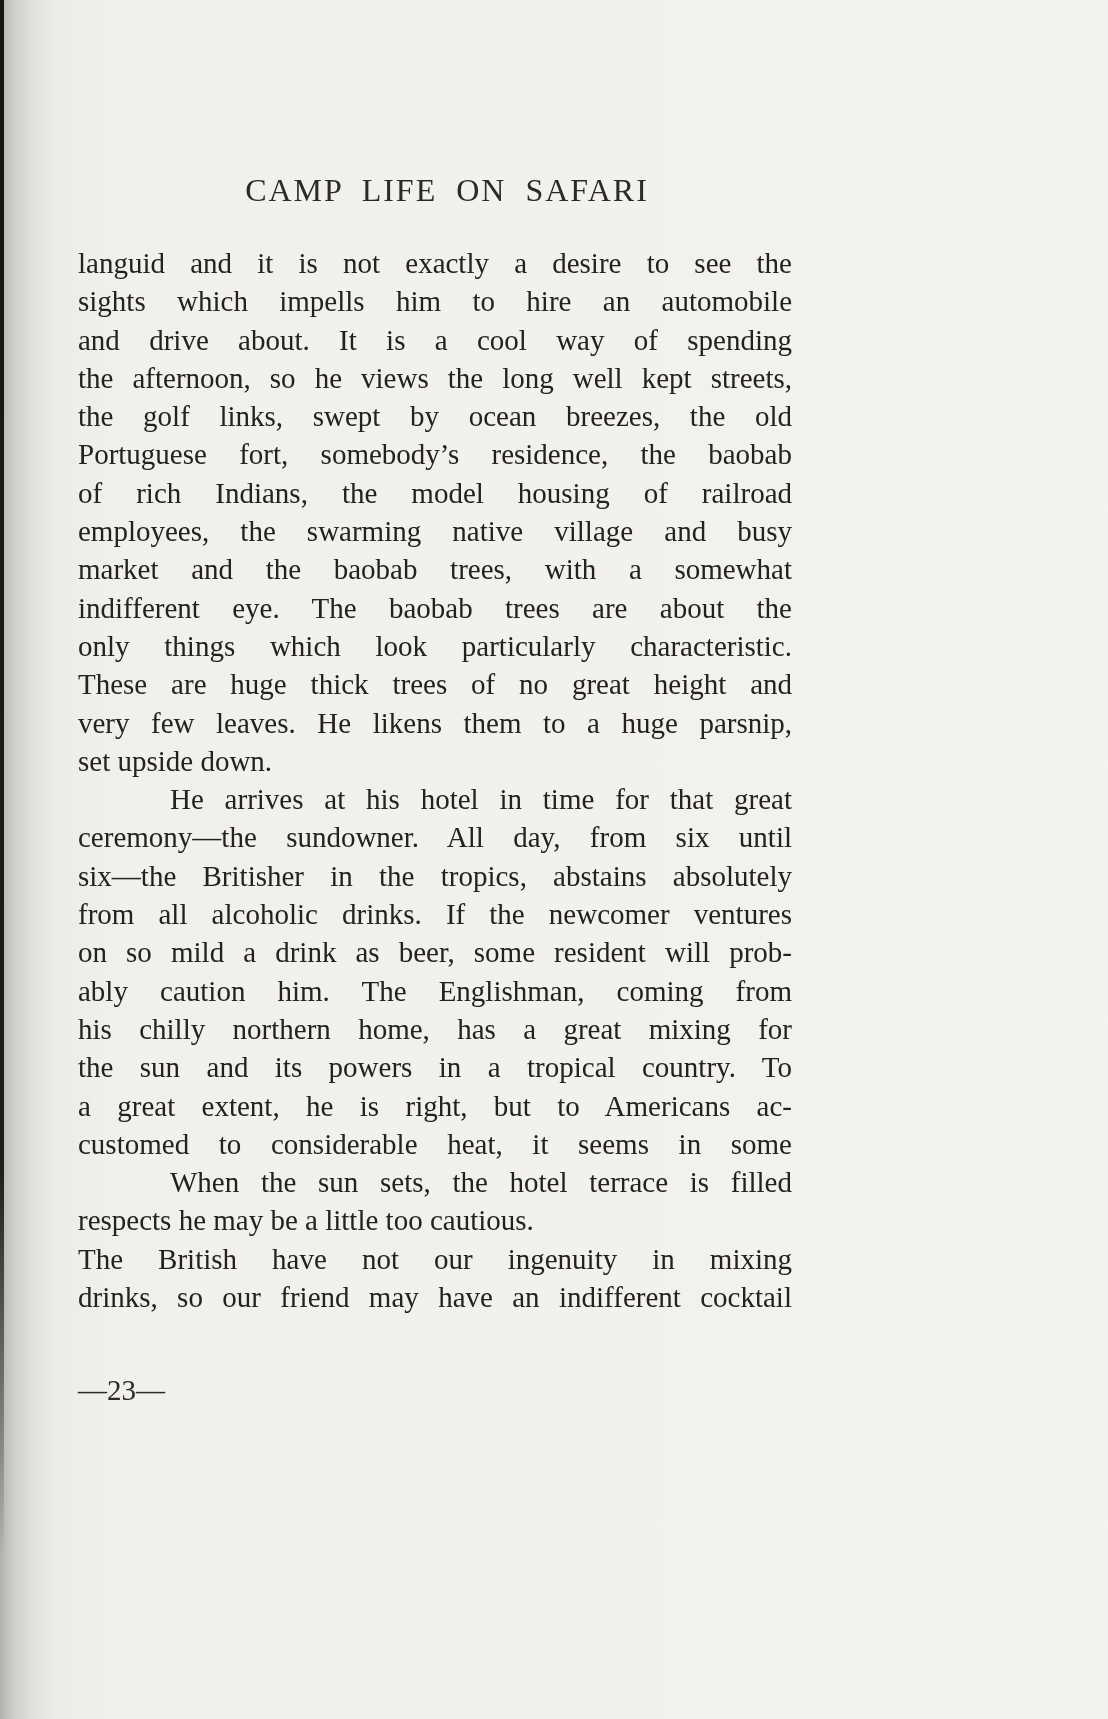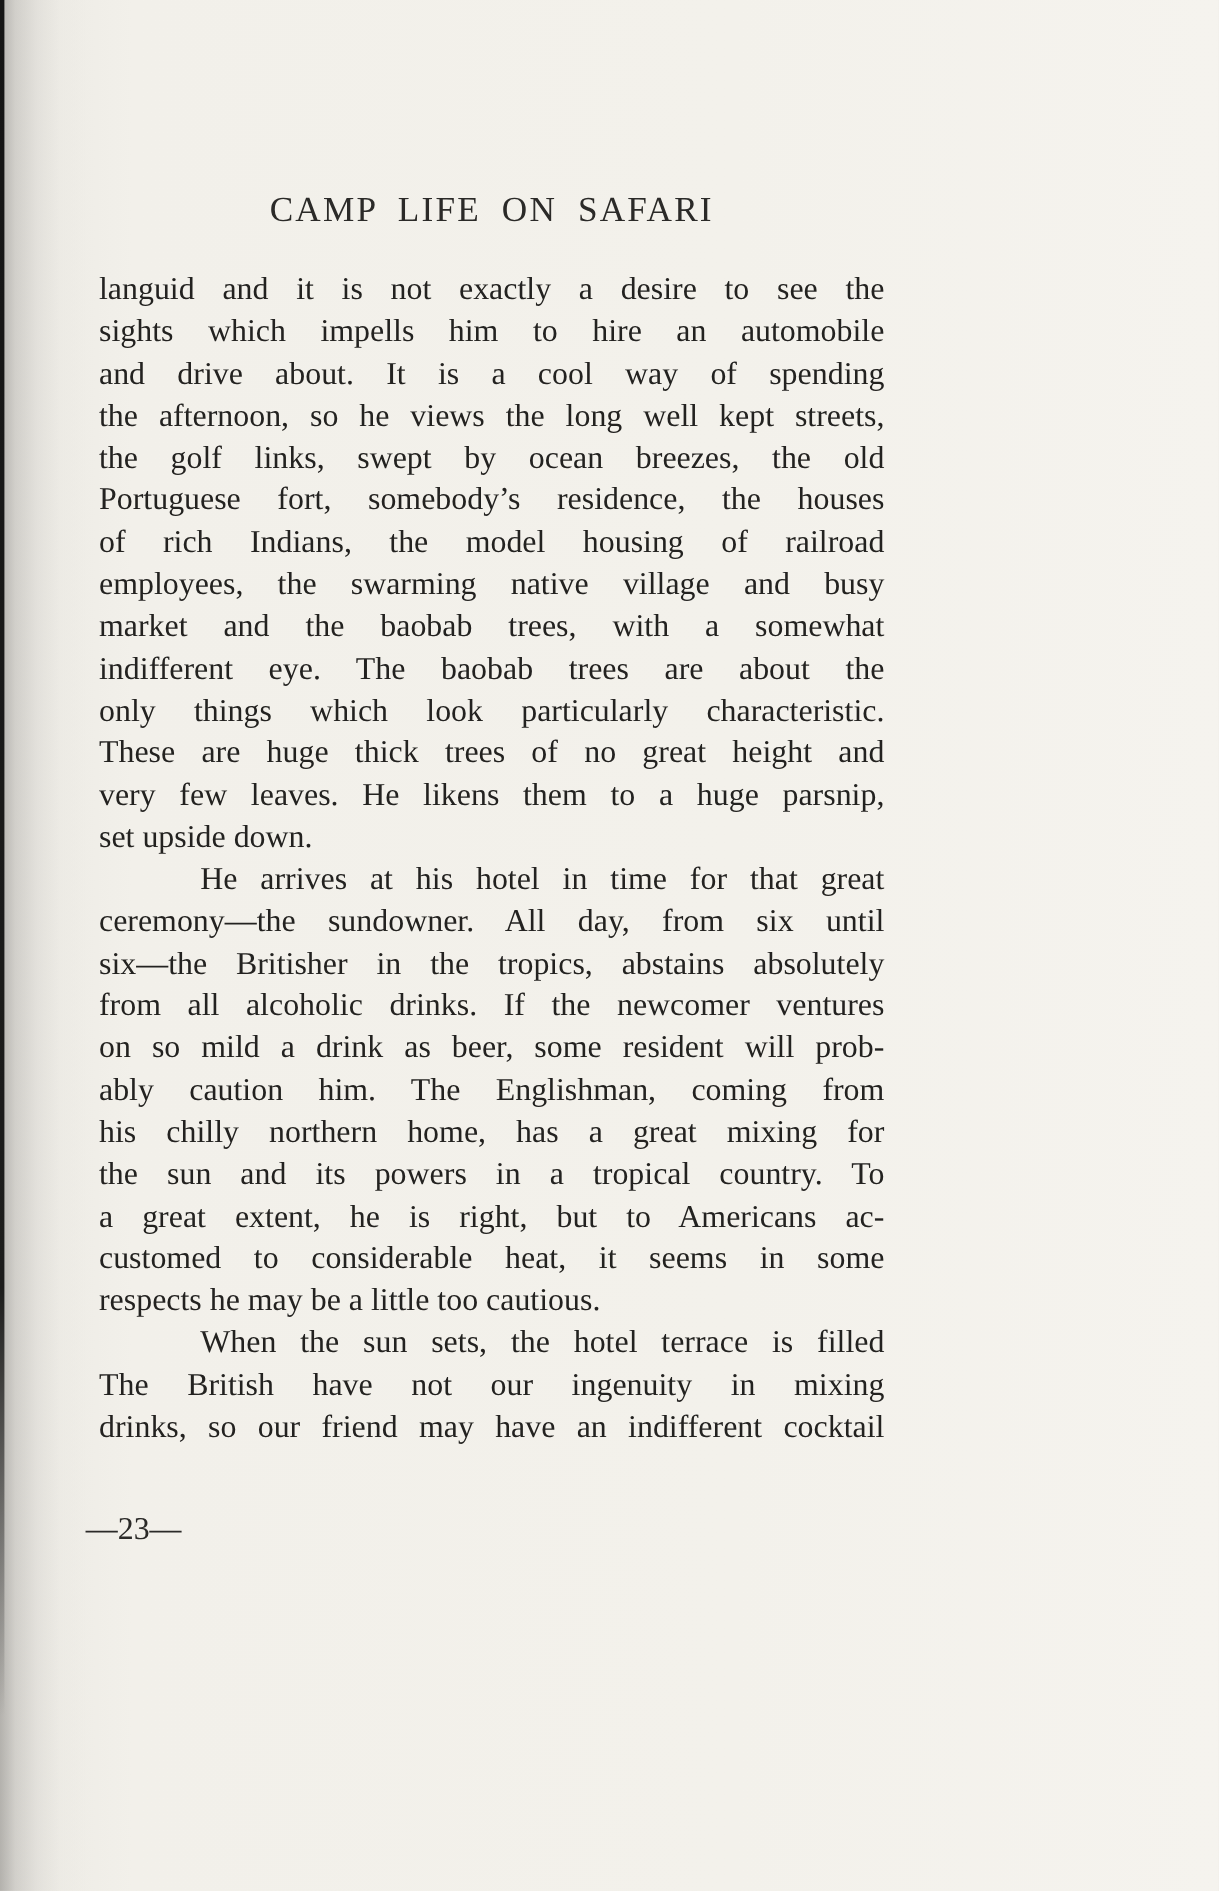--- a/index.html
+++ b/index.html
@@ -57,21 +57,20 @@
   }
   .text-block {
     position: absolute;
     left: 78px;
     top: 244px;
     width: 714px;
     font-size: 29px;
     line-height: 38.3px;
     color: #232220;
     z-index: 4;
-    margin-left: 12px;
   }
   .line {
     text-align: justify;
     text-align-last: left;
   }
   .line.just {
     text-align-last: justify;
   }
   .line.indent {
     text-indent: 92px;
@@ -92,38 +91,38 @@
 <div class="page">
   <div class="edge-black"></div>
   <div class="edge-shade"></div>
   <h1 class="title">CAMP LIFE ON SAFARI</h1>
   <div class="text-block">
       <div class="line just">languid and it is not exactly a desire to see the</div>
       <div class="line just">sights which impells him to hire an automobile</div>
       <div class="line just">and drive about.  It is a cool way of spending</div>
       <div class="line just">the afternoon, so he views the long well kept streets,</div>
       <div class="line just">the golf links, swept by ocean breezes, the old</div>
-      <div class="line just">Portuguese fort, somebody’s residence, the houses</div>
+      <div class="line just">Portuguese fort, somebody’s residence, the baobab</div>
       <div class="line just">of rich Indians, the model housing of railroad</div>
       <div class="line just">employees, the swarming native village and busy</div>
       <div class="line just">market and the baobab trees, with a somewhat</div>
       <div class="line just">indifferent eye.  The baobab trees are about the</div>
       <div class="line just">only things which look particularly characteristic.</div>
       <div class="line just">These are huge thick trees of no great height and</div>
       <div class="line just">very few leaves.  He likens them to a huge parsnip,</div>
       <div class="line">set upside down.</div>
       <div class="line just indent">He arrives at his hotel in time for that great</div>
       <div class="line just">ceremony—the sundowner.  All day, from six until</div>
       <div class="line just">six—the Britisher in the tropics, abstains absolutely</div>
       <div class="line just">from all alcoholic drinks.  If the newcomer ventures</div>
       <div class="line just">on so mild a drink as beer, some resident will prob-</div>
       <div class="line just">ably caution him.  The Englishman, coming from</div>
       <div class="line just">his chilly northern home, has a great mixing for</div>
       <div class="line just">the sun and its powers in a tropical country.  To</div>
       <div class="line just">a great extent, he is right, but to Americans ac-</div>
       <div class="line just">customed to considerable heat, it seems in some</div>
+      <div class="line just indent">When the sun sets, the hotel terrace is filled</div>
       <div class="line">respects he may be a little too cautious.</div>
-      <div class="line just indent">When the sun sets, the hotel terrace is filled</div>
       <div class="line just">The British have not our ingenuity in mixing</div>
       <div class="line just">drinks, so our friend may have an indifferent cocktail</div>
     </div>
   <div class="page-number">—23—</div>
 </div>
 
 </body></html>

